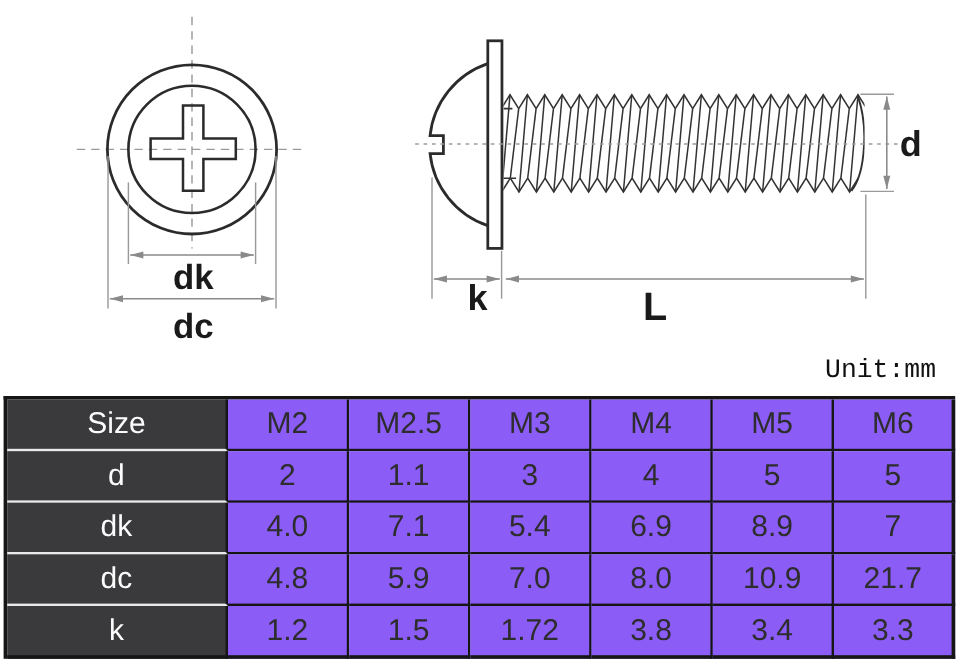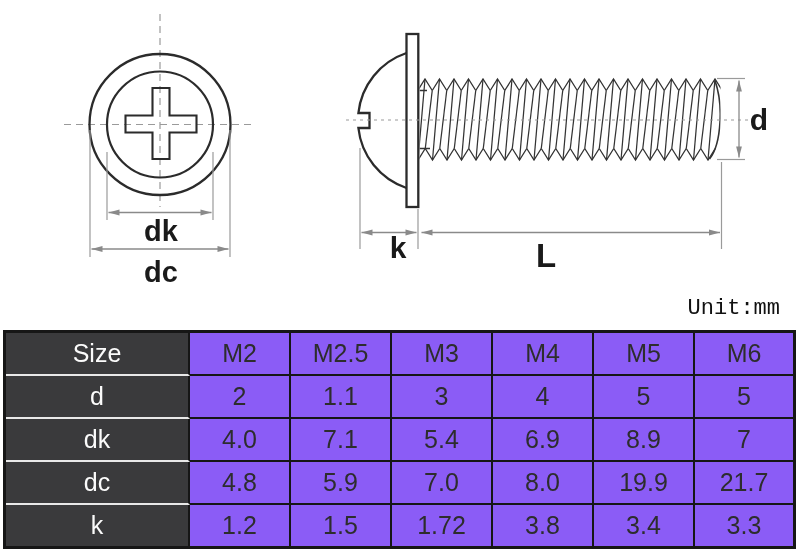--- a/index.html
+++ b/index.html
@@ -209,21 +209,21 @@
       <td>6.9</td>
       <td>8.9</td>
       <td>7</td>
     </tr>
     <tr>
       <td class="lbl">dc</td>
       <td>4.8</td>
       <td>5.9</td>
       <td>7.0</td>
       <td>8.0</td>
-      <td>19.9</td>
+      <td>10.9</td>
       <td>21.7</td>
     </tr>
     <tr>
       <td class="lbl">k</td>
       <td>1.2</td>
       <td>1.5</td>
       <td>1.72</td>
       <td>3.8</td>
       <td>3.4</td>
       <td>3.3</td>

